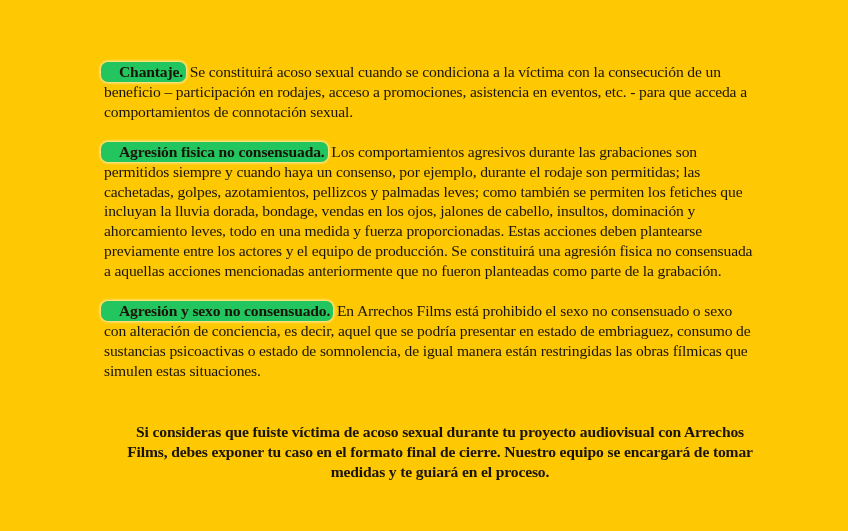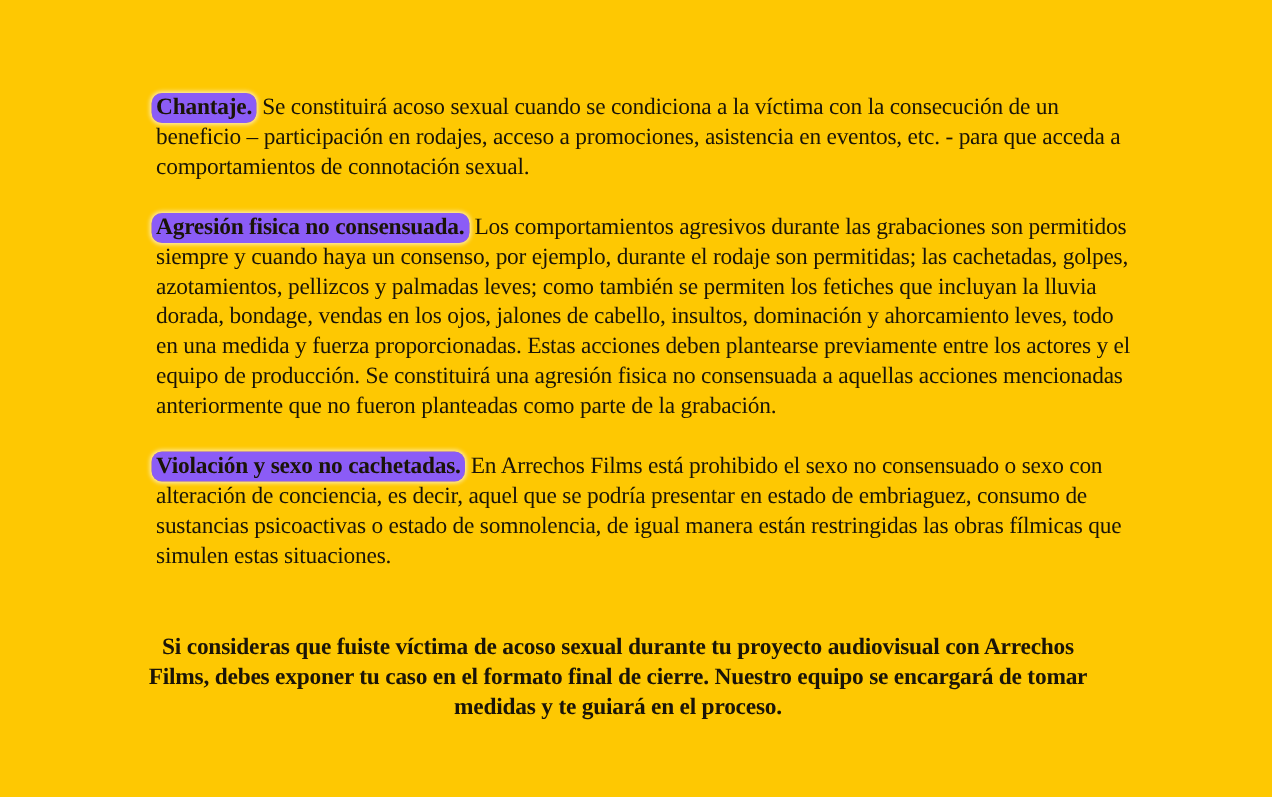--- a/index.html
+++ b/index.html
@@ -21,53 +21,53 @@
       top: 62px;
       width: 650px;
     }
     .para {
       font-size: 15.6px;
       line-height: 19.9px;
       margin: 0 0 20px 0;
       letter-spacing: -0.15px;
     }
     .hl {
-      background: #8b5cf6;
+      background: #22c55e;
       font-weight: bold;
       border-radius: 7px;
-      padding: 1px 3px 2px 3px;
+      padding: 1px 3px 2px 18px;
       margin-left: -3px;
       box-shadow: 0 0 3px 1px rgba(255,255,255,0.7);
     }
     .bold {
       font-weight: normal;
     }
     .closing {
       font-size: 15.6px;
       line-height: 19.9px;
       font-weight: bold;
       text-align: center;
       margin: 0 auto;
       width: 640px;
       letter-spacing: -0.15px;
       position: absolute;
-      left: 92px;
+      left: 120px;
       top: 422px;
     }
   </style>
 </head>
 <body>
 
 <div class="content">
   <p class="para">
     <span class="hl">Chantaje.</span><span> Se constituirá acoso sexual cuando se condiciona a la víctima con la consecución de un beneficio – participación en rodajes, acceso a promociones, asistencia en eventos, etc. - para que acceda a comportamientos de connotación sexual.</span>
   </p>
 
   <p class="para">
     <span class="hl">Agresión fisica no consensuada.</span><span> Los comportamientos agresivos durante las grabaciones son permitidos siempre y cuando haya un consenso, por ejemplo, durante el rodaje son permitidas; las cachetadas, golpes, azotamientos, pellizcos y palmadas leves; como también se permiten los fetiches que incluyan la lluvia dorada, bondage, vendas en los ojos, jalones de cabello, insultos, dominación y ahorcamiento leves, todo en una medida y fuerza proporcionadas. </span><span class="bold">Estas acciones deben plantearse previamente entre los actores y el equipo de producción. Se constituirá una agresión fisica no consensuada a aquellas acciones mencionadas anteriormente que no fueron planteadas como parte de la grabación.</span>
   </p>
 
   <p class="para">
-    <span class="hl">Violación y sexo no cachetadas.</span><span> En Arrechos Films está prohibido el sexo no consensuado o sexo con alteración de conciencia, es decir, aquel que se podría presentar en estado de embriaguez, consumo de sustancias psicoactivas o estado de somnolencia, de igual manera están restringidas las obras fílmicas que simulen estas situaciones.</span>
+    <span class="hl">Agresión y sexo no consensuado.</span><span> En Arrechos Films está prohibido el sexo no consensuado o sexo con alteración de conciencia, es decir, aquel que se podría presentar en estado de embriaguez, consumo de sustancias psicoactivas o estado de somnolencia, de igual manera están restringidas las obras fílmicas que simulen estas situaciones.</span>
   </p>
 </div>
 
 <p class="closing">Si consideras que fuiste víctima de acoso sexual durante tu proyecto audiovisual con Arrechos Films, debes exponer tu caso en el formato final de cierre. Nuestro equipo se encargará de tomar medidas y te guiará en el proceso.</p>
 
 </body></html>

